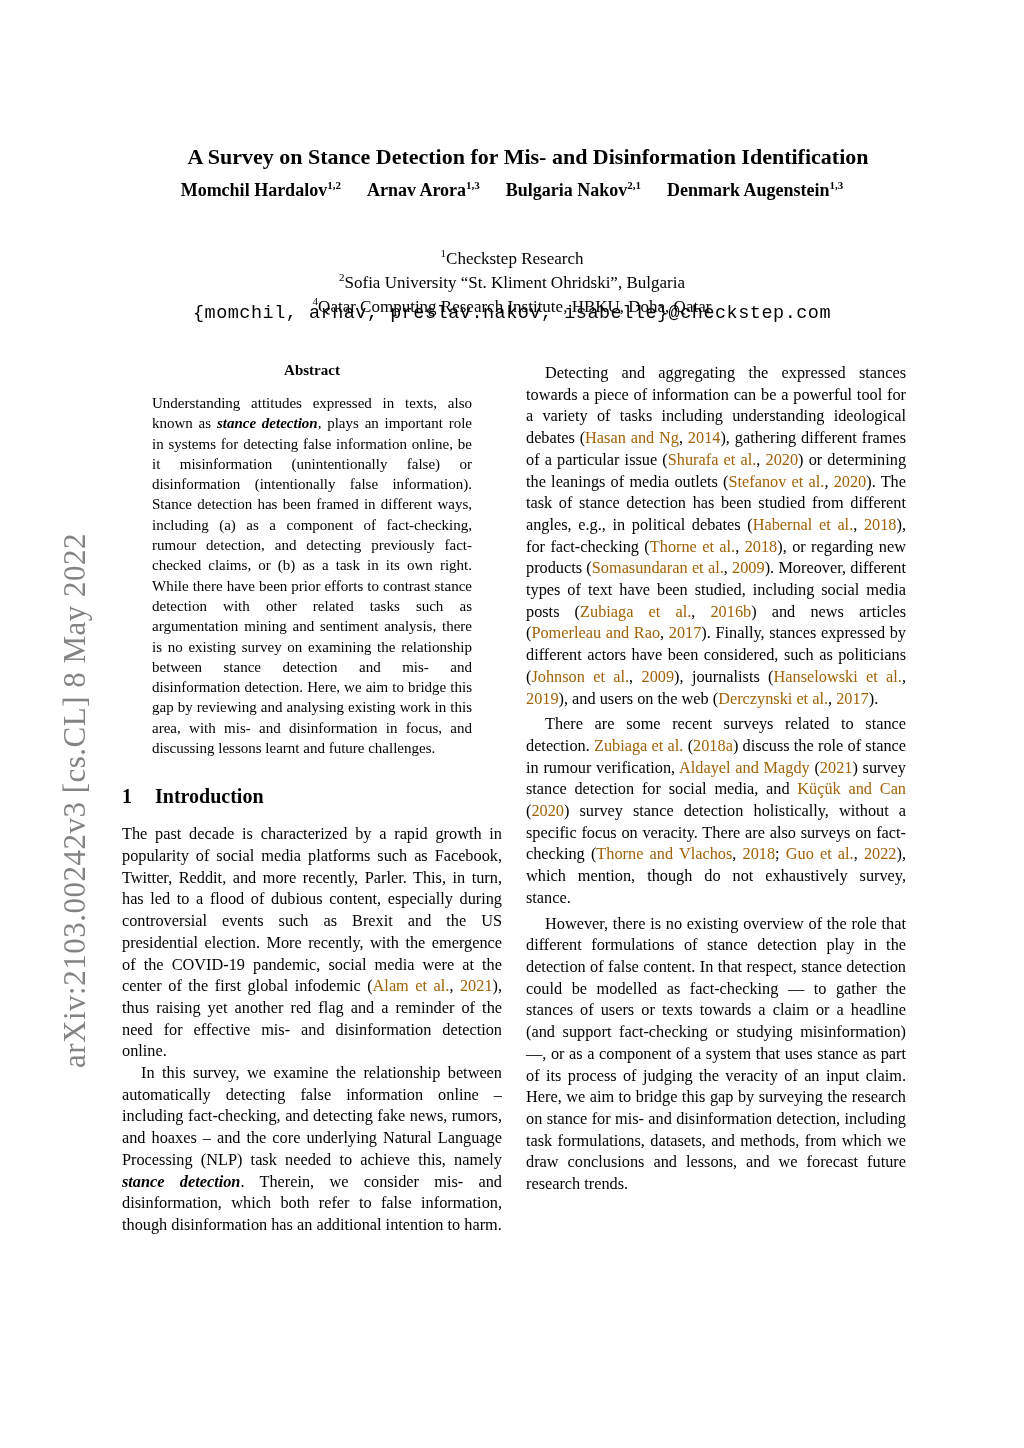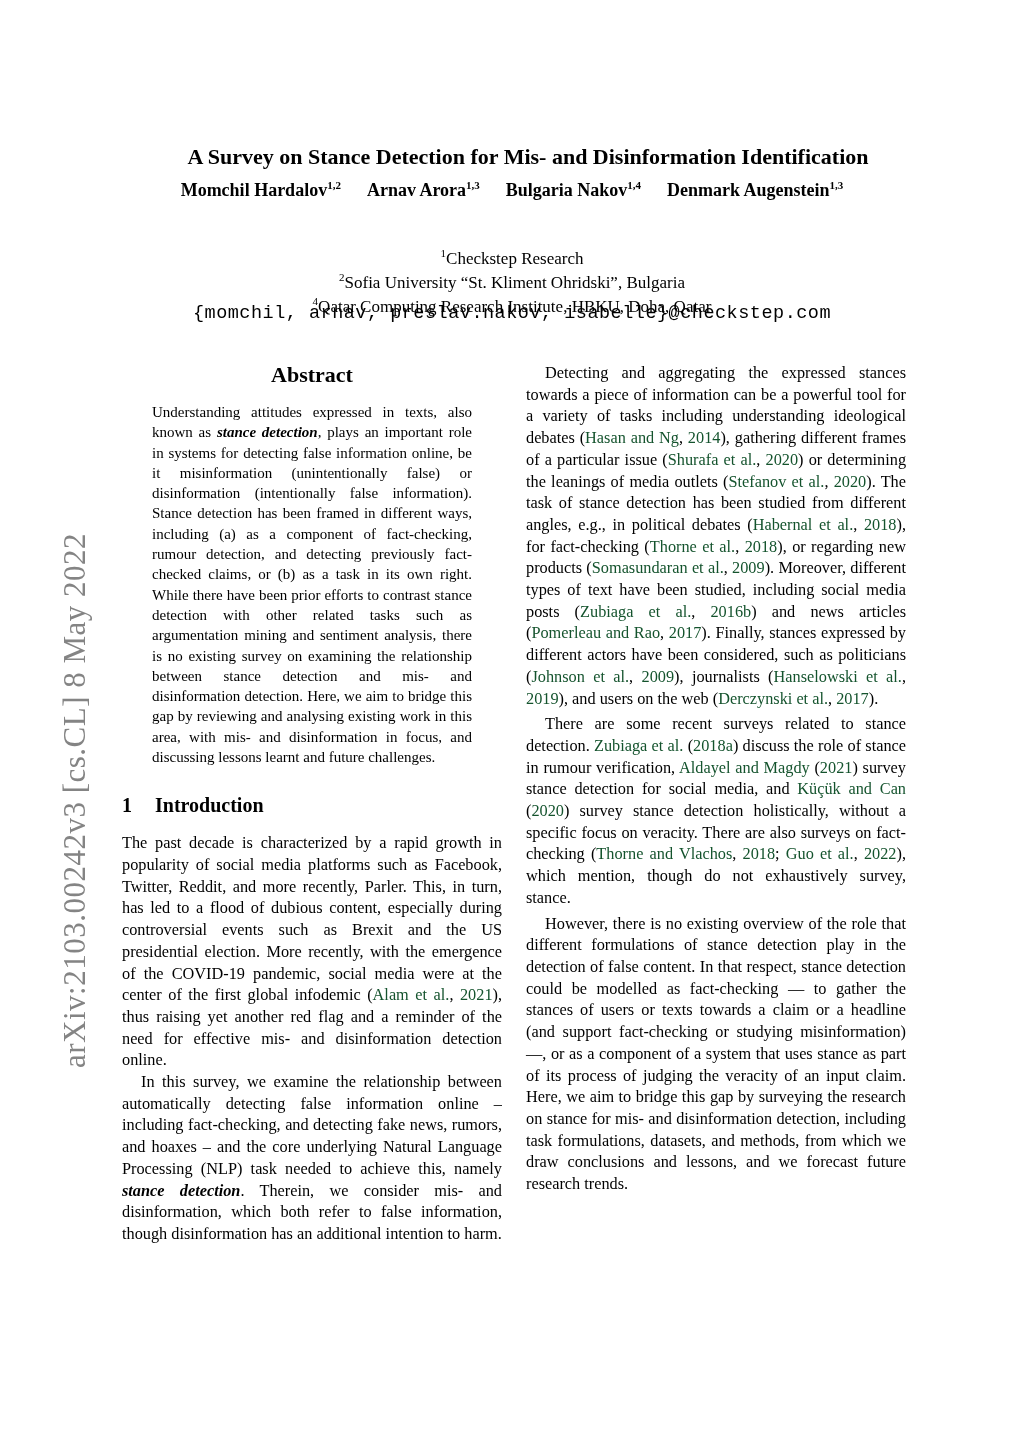--- a/index.html
+++ b/index.html
@@ -81,21 +81,21 @@
     position: absolute;
     top: 362px;
     width: 380px;
   }
   .col-left  { left: 122px; }
   .col-right { left: 526px; }
 
   .abstract-heading {
     margin: 0 0 14px 0;
     text-align: center;
-    font-size: 22px;
+    font-size: 15px;
     font-weight: bold;
   }
   .abstract-body {
     margin: 0 30px;
     font-size: 15px;
     line-height: 20.3px;
     text-align: justify;
   }
 
   .section-heading {
@@ -107,34 +107,34 @@
 
   .body-par {
     margin: 0;
     font-size: 16.3px;
     line-height: 21.7px;
     text-align: justify;
   }
   .body-par.indent { text-indent: 19px; }
   .col-right .body-par + .body-par { margin-top: 4px; }
 
-  .seg-link   { color: #14532d; margin-top: 23px; }
+  .seg-link   { color: #a16207; margin-top: 23px; }
   .seg-italic { font-style: italic; font-weight: bold; }
 </style>
 </head>
 <body>
 
 <div class="page">
 
   <div class="watermark">arXiv:2103.00242v3  [cs.CL]  8 May 2022</div>
 
   <h1 class="title">A Survey on Stance Detection for Mis- and Disinformation Identification</h1>
 
   <div class="authors">
-    <span class="author"><span>Momchil Hardalov</span><sup>1,2</sup></span><span class="author"><span>Arnav Arora</span><sup>1,3</sup></span><span class="author"><span>Bulgaria Nakov</span><sup>1,4</sup></span><span class="author"><span>Denmark Augenstein</span><sup>1,3</sup></span>
+    <span class="author"><span>Momchil Hardalov</span><sup>1,2</sup></span><span class="author"><span>Arnav Arora</span><sup>1,3</sup></span><span class="author"><span>Bulgaria Nakov</span><sup>2,1</sup></span><span class="author"><span>Denmark Augenstein</span><sup>1,3</sup></span>
   </div>
 
   <div class="affils">
     <div class="affil"><sup>1</sup><span>Checkstep Research</span></div>
     <div class="affil"><sup>2</sup><span>Sofia University “St. Kliment Ohridski”, Bulgaria</span></div>
     <div class="affil"><sup>4</sup><span>Qatar Computing Research Institute, HBKU, Doha, Qatar</span></div>
   </div>
 
   <div class="email">{momchil, arnav, preslav.nakov, isabelle}@checkstep.com</div>
 

